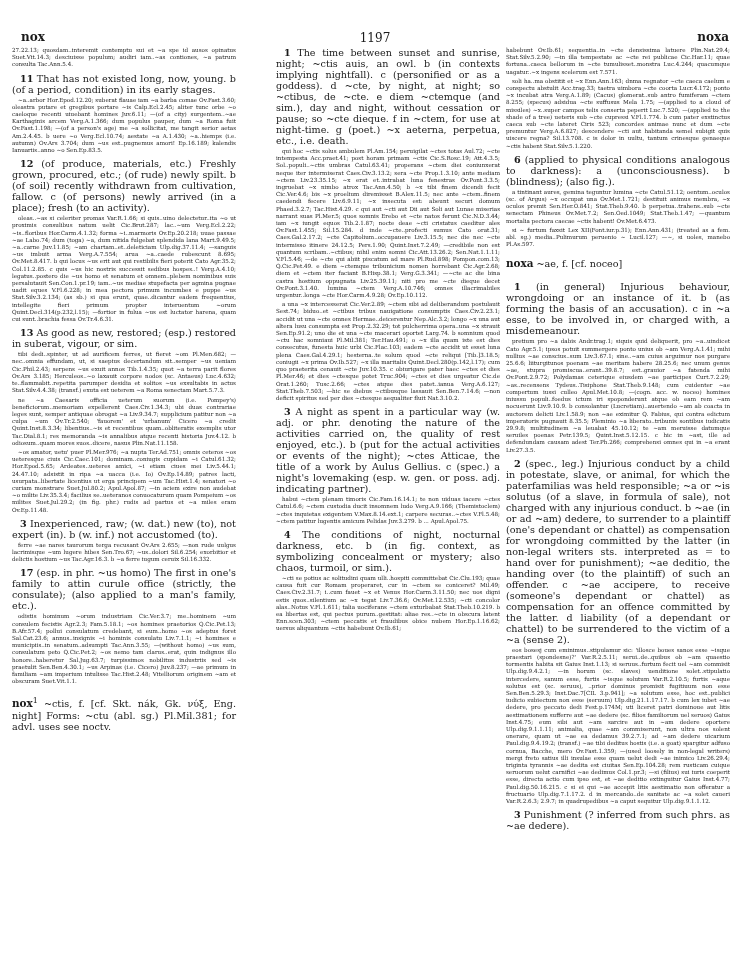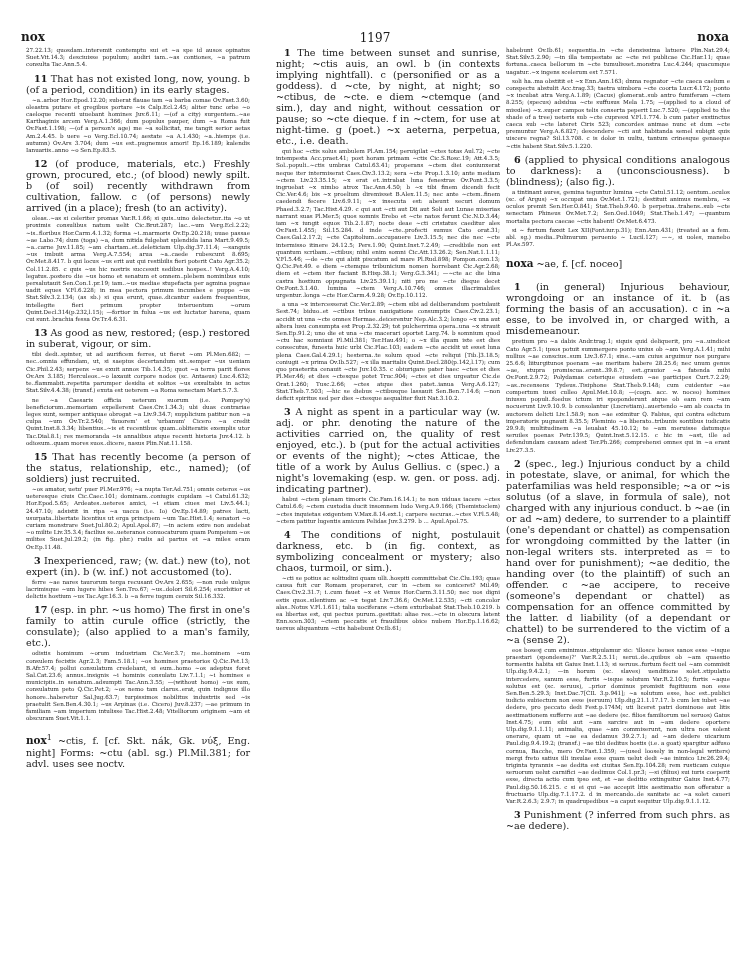--- a/index.html
+++ b/index.html
@@ -5,21 +5,21 @@
   html, body { margin: 0; padding: 0; background: #ffffff; }
   body {
     width: 750px; height: 963px; overflow: hidden; position: relative;
     font-family: "DejaVu Serif", "Liberation Serif", serif; color: #1a1a1a;
   }
   .header { position: absolute; top: 30px; left: 21px; right: 21px; height: 14px; }
   .hw-left { position: absolute; left: 0; top: 0; font-weight: bold; font-size: 12px; }
   .hw-page { position: absolute; left: 50%; transform: translateX(-50%); top: 1px; font-size: 12px; }
   .hw-right { position: absolute; right: 0; top: 0; font-weight: bold; font-size: 12px; }
   .col { position: absolute; top: 47px; width: 224px; font-size: 5.6px; line-height: 7.2px; text-align: justify; }
-  .col1 { left: 26px; } .col2 { left: 276px; } .col3 { left: 506px; }
+  .col1 { left: 12px; } .col2 { left: 276px; } .col3 { left: 506px; }
   .sense { font-size: 9.6px; line-height: 11px; margin: 4px 0 2px 0; text-indent: 8px; }
   .sense b.num { font-weight: bold; }
   .cite { text-indent: 6px; margin: 0 0 2px 0; }
   .entry-head { font-size: 9.6px; line-height: 11px; margin: 10px 0 3px 0; }
   .entry-head .lemma { font-weight: bold; font-size: 10.4px; }
 </style>
 </head>
 <body>
 
 <div class="header">
@@ -28,32 +28,31 @@
   <span class="hw-right">noxa</span>
 </div>
 
 <div class="col col1">
   <p class="cite" style="text-indent:0">27.22.13; quosdam..interemit contemptu sui et ~a spe id ausos opinatus Suet.Vit.14.3; desciuisse populum; audiri iam..~as contiones, ~a patrum consulta Tac.Ann.5.4.</p>
   <div>
     <p class="sense"><b class="num">11</b> <span>That has not existed long, now, young. b (of a period, condition) in its early stages.</span></p>
     <p class="cite">~a..arbor Hor.Epod.12.20; suberat flauae iam ~a barba comae Ov.Fast.3.60; oleastra putare et gregibus portare ~is Calp.Ecl.2.45; aliter tunc orbe ~o caeloque recenti uiuebant homines Juv.6.11; —(of a city) surgentem..~ae Karthaginis arcem Verg.A.1.366; dum populus pauper, dum ~a Roma fuit Ov.Fast.1.198; —(of a person's age) me ~a sollicitat, me tangit serior aetas Am.2.4.45. b uere ~o Verg.Ecl.10.74; aestate ~a A.1.430; ~a..hiemps (i.e. autumn) Ov.Ars 3.704; dum ~us est..pugnemus amori! Ep.16.189; kalendis Ianuariis..anno ~o Sen.Ep.83.5.</p>
   </div>
   <div>
-    <p class="sense"><b class="num">12</b> <span>(of produce, materials, etc.) Freshly grown, procured, etc.; (of blood) newly spilt. b (of soil) recently withdrawn from cultivation, fallow. c (of persons) newly arrived (in a place); fresh (to an activity).</span></p>
+    <p class="sense"><b class="num">12</b> <span>(of produce, materials, etc.) Freshly grown, procured, etc.; (of rude) newly spilt. b (of soil) recently withdrawn from cultivation, fallow. c (of persons) newly arrived (in a place); fresh (to an activity).</span></p>
     <p class="cite">oleas..~as si celeriter promas Var.R.1.66; si quis..uino delectetur..ita ~o ut proximis consulibus natum uelit Cic.Brut.287; lac..~um Verg.Ecl.2.22; ~is..floribus Hor.Carm.4.1.32; forma ~i..marmoris Ov.Ep.20.218; uuae passae ~ae Labo.74; dum (toga) ~a, dum nitida fulgebat splendida lana Mart.9.49.5; ~a..carne Juv.11.85; ~am chartam..et..deleticiam Ulp.dig.37.11.4; —sanguis ~us imbuit arma Verg.A.7.554; arua ~a..caede rubescunt 8.695; Ov.Met.8.417. b qui locus ~us erit aut qui restibilis fieri poterit Cato Agr.35.2; Col.11.2.85. c quis ~us hic nostris successit sedibus hospes..! Verg.A.4.10; legatus..postero die ~us homo et senatum et omnem..plebem nominibus suis persalutauit Sen.Con.1.pr.19; iam..~us mediae stupefacta per agmina pugnae uadit eques V.Fl.6.228; in mea pectora primum incumbes e puppe ~us Stat.Silv.3.2.134; (as sb.) si qua erunt, quae..dicantur eadem frequentius, intellegite fieri primum propter interuentum ~orum Quint.Decl.314(p.232,l.15); —fortior in fulua ~us est luctator harena, quam cui sunt..brachia fessa Ov.Tr.4.6.31.</p>
   </div>
   <div>
     <p class="sense"><b class="num">13</b> <span>As good as new, restored; (esp.) restored in suberat, vigour, or sim.</span></p>
     <p class="cite">tibi dedi..spinter, ut ad aurificem ferres, ut fieret ~om Pl.Men.682; —nec..omnia effundam, ut, si saepius decertandum sit..semper ~us ueniam Cic.Phil.2.43; serpens ~us exuit annos Tib.1.4.35; quot ~a terra parit flores Ov.Ars 3.185; Herculeos..~o laxauit corpore nodos (sc. Antaeus) Luc.4.632; te..flammabit..repetita parumper desidia et solitos ~us exsultabis in actus Stat.Silv.4.4.38; (transf.) exuta est ueterem ~a Roma senectam Mart.5.7.3.</p>
   </div>
   <div>
     <p class="cite">ne ~a Caesaris officia ueterum suorum (i.e. Pompey's) beneficiorum..memoriam expellerent Caes.Civ.1.34.3; ubi duas contrariae leges sunt, semper antiquae obrogat ~a Liv.9.34.7; supplicium patitur non ~a culpa ~um Ov.Tr.2.540; 'fauorem' et 'urbanum' Cicero ~a credit Quint.Inst.8.3.34; libentius..~is et recentibus quam..obliteratis exemplis utor Tac.Dial.8.1; res memoranda ~is annalibus atque recenti historia Juv.4.12. b odiosum..quam mores suos..dicere, nasus Plin.Nat.11.158.</p>
   </div>
   <div>
-    <p class="sense"><b class="num">15</b> <span>That has recently become (a person of the status, relationship, etc., named); (of soldiers) just recruited.</span></p>
     <p class="cite">~os amator, uetu' puer Pl.Mer.976; ~a nupta Ter.Ad.751; omnis ceteros ~os ueteresque ciuis Cic.Caec.101; dominam..coniugis cupidam ~i Catul.61.32; Hor.Epod.5.65; Ardeates..ueteres amici, ~i etiam ciues mei Liv.5.44.1; 24.47.10; adsistit in ripa ~a uacca (i.e. Io) Ov.Ep.14.89; patres lacti, usurpata..libertate licentius ut erga principem ~um Tac.Hist.1.4; senatori ~o curiam monstrare Suet.Jul.80.2; Apul.Apol.87; —in aciem exire non audebat ~o milite Liv.35.3.4; facilius se..ueteranos conuocaturum quam Pompeium ~os milites Suet.Jul.29.2; (in fig. phr.) rudis ad partus et ~a miles eram Ov.Ep.11.48.</p>
   </div>
   <div>
     <p class="sense"><b class="num">3</b> <span>Inexperienced, raw; (w. dat.) new (to), not expert (in). b (w. inf.) not accustomed (to).</span></p>
     <p class="cite">ferre ~ae nares taurorum terga recusant Ov.Ars 2.655; —non rude uulgus lacrimisque ~um lugere hibes Sen.Tro.67; ~us..dolori Sil.6.254; exorbitior et delictis hostium ~us Tac.Agr.16.3. b ~a ferre iugum ceruix Sil.16.332.</p>
   </div>
   <div>
     <p class="sense"><b class="num">17</b> <span>(esp. in phr. ~us homo) The first in one's family to attin curule office (strictly, the consulate); (also applied to a man's family, etc.).</span></p>
     <p class="cite">odistis hominum ~orum industriam Cic.Ver.3.7; me..hominem ~um consulem fecistis Agr.2.3; Fam.5.18.1; ~os homines praetorios Q.Cic.Pet.13; B.Afr.57.4; pollui consulatum credebant, si eum..homo ~os adeptus foret Sal.Cat.23.6; annus..insignis ~i hominis consulatu Liv.7.1.1; ~i homines e municipiis..in senatum..adsumpti Tac.Ann.3.55; —(without homo) ~us sum, consulatum peto Q.Cic.Pet.2; ~os nemo tam clarus..erat, quin indignus illo honore..haberetur Sal.Jug.63.7; turpissimos nobilitus industriis sed ~is praetulit Sen.Ben.4.30.1; ~us Arpinas (i.e. Cicero) Juv.8.237; —ae primum in familiam ~am imperium intulisse Tac.Hist.2.48; Vitelliorum originem ~am et obscuram Suet.Vit.1.1.</p>
   </div>
@@ -69,21 +68,21 @@
     <p class="cite">qui hoc ~ctis solus ambulem Pl.Am.154; peruigilat ~ctes totas Aul.72; ~cte intempesta Acc.praet.41; post horam primam ~ctis Cic.S.Rosc.19; Att.4.3.5; Sol..populi..~ctis umbras Catul.63.41; properans ~ctem diei coniunxerat neque iter intermiserat Caes.Civ.3.13.2; sera ~cte Prop.1.3.10; ante mediam ~ctem Liv.23.35.15; ~x erat et..intrabat luna fenestras Ov.Pont.3.3.5; ingruebat ~x nimbo atrox Tac.Ann.4.50; b ~x tibi finem dicendi fecit Cic.Ver.4.6; bis ~x proelium diremisset B.Alex.11.5; nec ante ~ctem..finem caedendi fecere Liv.6.9.11; ~x insecuta est: abeunt securi domum Phaed.3.2.7; Tac.Hist.4.29. c qui aut ~cti aut Dii aut Soli aut Lunae miserias narrant suas Pl.Mer.5; quos somnis Erebo et ~cte natos ferunt Cic.N.D.3.44; iam ~x iungit equos Tib.2.1.87; nocte deae ~cti cristatus caeditur ales Ov.Fast.1.455; Sil.15.284. d inde ~cte..profecti sumus Cato orat.31; Caes.Gal.2.17.2; ~cte Capitolium..occupauere Liv.3.15.5; nec die nec ~cte intermisso itinere 24.12.5; Pers.1.90; Quint.Inst.7.2.49; —credibile non est quantum scribam..~ctibus; nihil enim somni Cic.Att.13.26.2; Sen.Nat.1.1.11; V.Fl.5.46; —de ~cte qui abiit piscatum ad mare Pl.Rud.898; Pompon.com.13; Q.Cic.Pet.49. e diem ~ctemque tribunicium nomen horrebant Cic.Agr.2.68; diem et ~ctem iter faciant B.Hisp.38.1; Verg.G.3.341; —~cte ac die bina castra hostium oppugnata Liv.25.39.11; niti pro me ~cte dieque decet Ov.Pont.3.1.40. lumina ~ctem Verg.A.10.746; omnes illacrimabiles urgentur..longa ~cte Hor.Carm.4.9.28; Ov.Ep.10.112.</p>
   </div>
   <div>
     <p class="cite">a una ~x intercesserat Cic.Ver.2.89; ~ctem sibi ad deliberandum postulauit Sest.74; biduo..et ~ctibus tribus nauigatione consumptis Caes.Civ.2.23.1; accidit ut una ~cte omnes Hermae..deicerentur Nep.Alc.3.2; longo ~x una aut altera lusu consumpta est Prop.2.32.29; tot pulcherrima opera..una ~x strauit Sen.Ep.91.2; uno die et una ~cte macerari oportet Larg.74. b somnium quod ~ctu hac somniaui Pl.Mil.381; Ter.Hau.491; o ~x illa quam iste est dies consecutus, funesta huic urbi Cic.Flac.103; eadem ~cte accidit ut esset luna plena Caes.Gal.4.29.1; hesterna..te solum quod ~cte reliqui [Tib.]3.18.5; coniugii ~x prima Ov.Ib.527; ~x illa maritalis Quint.Decl.280(p.142,l.17); cum quo praeterita cenauit ~cte Juv.10.35. c obiurigare pater haec ~ctes et dies Pl.Mer.46; et dies ~ctesque potet Truc.904; ~ctes et dies urgeatur Cic.de Orat.1.260; Tusc.2.66; ~ctes atque dies patet..ianua Verg.A.6.127; Stat.Theb.7.503; —hic se diebus ~ctibusque lassauit Sen.Ben.7.14.6; —non deficit spiritus sed per dies ~ctesque aequaliter fluit Nat.3.10.2.</p>
   </div>
   <div>
     <p class="sense"><b class="num">3</b> <span>A night as spent in a particular way (w. adj. or phr. denoting the nature of the activities carried on, the quality of rest enjoyed, etc.). b (put for the actual activities or events of the night); ~ctes Atticae, the title of a work by Aulus Gellius. c (spec.) a night's lovemaking (esp. w. gen. or poss. adj. indicating partner).</span></p>
     <p class="cite">habui ~ctem plenam timoris Cic.Fam.16.14.1; te non uiduas iacere ~ctes Catul.6.6; ~ctem custodia ducit insomnem ludo Verg.A.9.166; (Themistoclem) ~ctes inquietas exigentem V.Max.8.14.ext.1; carpere securas..~ctes V.Fl.5.48; ~ctem patitur lugentis amicum Pelidas Juv.3.279. b ... Apul.Apol.75.</p>
   </div>
   <div>
-    <p class="sense"><b class="num">4</b> <span>The conditions of night, postulauit darkness, etc. b (in fig. context, as symbolizing concealment or mystery; also chaos, turmoil, or sim.).</span></p>
+    <p class="sense"><b class="num">4</b> <span>The conditions of night, nocturnal darkness, etc. b (in fig. context, as symbolizing concealment or mystery; also chaos, turmoil, or sim.).</span></p>
     <p class="cite">~cti se potius ac solitudini quam ulli..hospiti committebat Cic.Clu.193; quae causa fuit cur Romam properaret, cur in ~ctem se coniceret? Mil.49; Caes.Civ.2.31.7; i..cum fauet ~x et Venus Hor.Carm.3.11.50; nec uos digni estis quos..silentium ac ~x tegat Liv.7.36.6; Ov.Met.12.535; ~cti concolor alas..Notus V.Fl.1.611; talia uociferans ~ctem exturbabat Stat.Theb.10.219. b ea libertas est, qui pectus purum..gestitat: aliae res..~cte in obscura latent Enn.scen.303; ~ctem peccatis et fraudibus obice nubem Hor.Ep.1.16.62; uersus aliquantum ~ctis habebunt Ov.Ib.61;</p>
   </div>
 </div>
 
 <div class="col col3">
   <p class="cite" style="text-indent:0">habebunt Ov.Ib.61; sequentia..in ~cte densissima latuere Plin.Nat.29.4; Stat.Silv.5.2.90; —in illa tempestate ac ~cte rei publicae Cic.Har.11; quae fortuna..caeca bellorum in ~cte tumulisset..monstra Luc.4.244; quacumque uagatur..~x ingens scelerum est 7.571.</p>
   <div>
     <p class="cite">soli ha..ma obstitit et ~x Enn.Ann.163; dnma regnator ~cte caeca caelum e conspectu abstulit Acc.trag.33; taetra uimbora ~cte coorta Lucr.4.172; ponto ~x incubat atra Verg.A.1.89; (Cacus) glomerat..sub antro fumiferam ~ctem 8.255; (specus) adsidua ~cte suffusus Mela 1.75; —(applied to a cloud of missiles) ~x..super campos telis conserta peperit Luc.7.520; —(applied to the shade of a tree) ueteris sub ~cte cupressi V.Fl.1.774. b cum pater exstinctus caeca sub ~cte lateret Ciris 523; concordes animae nunc et dum ~cte premuntur Verg.A.6.827; descendere ~cti aut habitanda semel subigit quis uiscere regna? Sil.13.708. c is dolor in uultu, tantum crinesque genaeque ~ctis habent Stat.Silv.5.1.220.</p>
   </div>
   <div>

